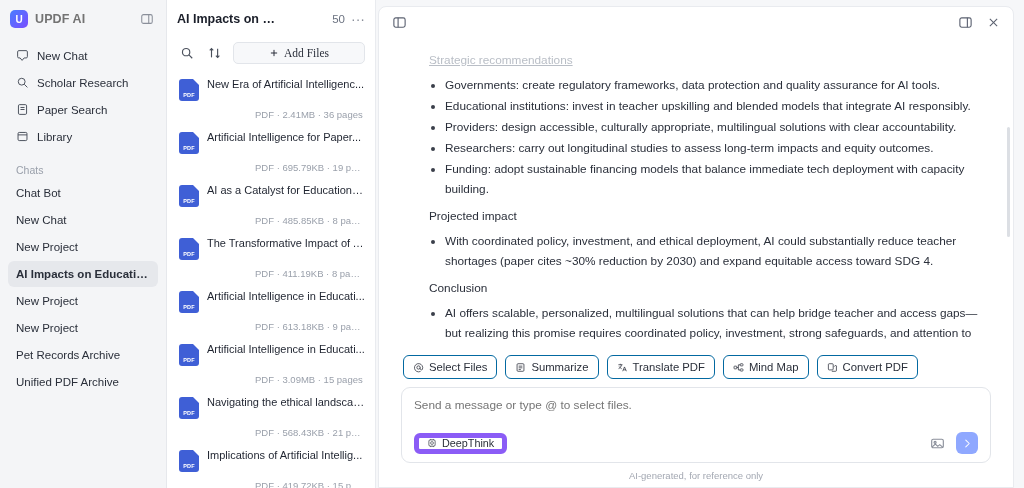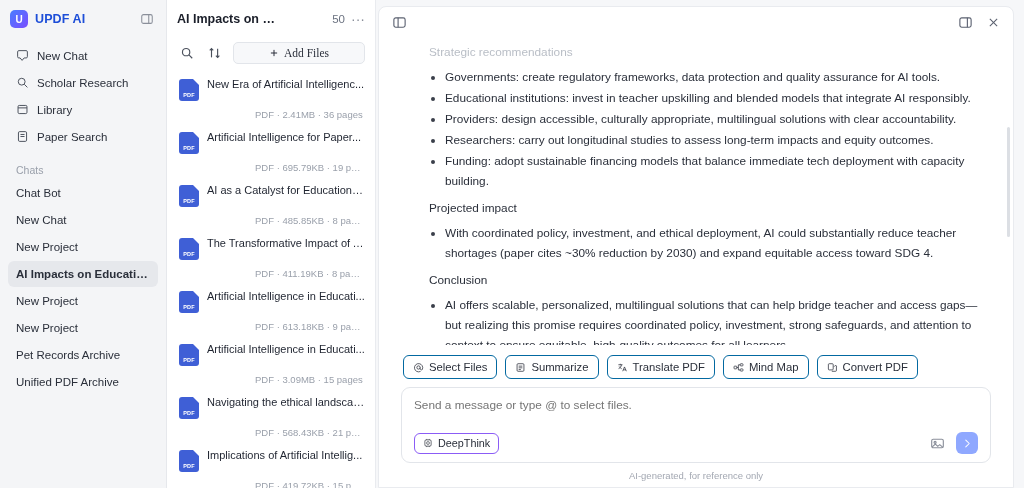--- a/index.html
+++ b/index.html
@@ -41,21 +41,21 @@
     width: 18px; height: 18px;
     border-radius: 5px;
     background: linear-gradient(135deg,#4a7dff,#7a4dff);
     display: flex; align-items: center; justify-content: center;
     color: #fff; font-size: 10px; font-weight: bold;
     flex: 0 0 18px;
   }
   .brand-name {
     font-size: 12.5px;
     font-weight: bold;
-    color: #1d4ed8;
+    color: #737373;
     letter-spacing: .1px;
   }
   .brand-collapse {
     margin-left: auto;
     width: 18px; height: 18px;
     display: flex; align-items: center; justify-content: center;
     color: #8a8f9a;
     cursor: pointer;
   }
   .nav-list { padding: 4px 8px 0 8px; }
@@ -232,21 +232,21 @@
     overflow: hidden;
     padding: 0 30px 0 50px;
     position: relative;
   }
   .msg-h {
     font-size: 11.8px;
     color: #2a2f3a;
     margin: 6px 0 8px 0;
     font-weight: normal;
   }
-  .msg-h.faded { color: #b9bec6; margin-top: 8px; }
+  .msg-h.faded { color: #b9bec6; margin-top: 16px; text-decoration: underline; }
   ul.bullets { margin: 0 0 10px 0; padding-left: 16px; }
   ul.bullets li {
     font-size: 11.8px;
     line-height: 20px;
     color: #2a2f3a;
     margin-bottom: 1px;
   }
   ul.bullets li::marker { color: #3a3f4a; }
 
   
@@ -285,21 +285,21 @@
     width: 100%;
     padding: 0;
     font-family: "Liberation Sans", sans-serif;
   }
   .composer-bottom {
     margin-top: auto;
     display: flex; align-items: center;
   }
   .deepthink {
     height: 21px;
-    border: 1px solid #8b5cf6;
+    border: 5px solid #8b5cf6;
     border-radius: 6px;
     display: inline-flex; align-items: center; gap: 5px;
     padding: 0 8px;
     font-size: 10.8px;
     color: #2a2f3a;
     cursor: pointer;
     background: #fff;
   }
   .composer-right { margin-left: auto; display: flex; align-items: center; gap: 10px; }
   .attach-ico { color: #8a8f9a; width: 18px; height: 18px; display: flex; align-items: center; justify-content: center; cursor: pointer; }
@@ -357,35 +357,35 @@
           <svg width="13" height="13" viewBox="0 0 16 16" fill="none" stroke="currentColor" stroke-width="1.2">
             <circle cx="7" cy="7" r="4.2"></circle>
               <line x1="10.2" y1="10.2" x2="14" y2="14"></line>
           </svg>
         </span>
         <span>Scholar Research</span>
       </div>
       <div class="nav-item">
         <span class="nav-ico">
           <svg width="13" height="13" viewBox="0 0 16 16" fill="none" stroke="currentColor" stroke-width="1.2">
-            <rect x="2.5" y="3" width="11" height="10" rx="1.5"></rect>
-              <line x1="2.5" y1="6" x2="13.5" y2="6"></line>
+            <rect x="3" y="2" width="10" height="12" rx="1.5"></rect>
+              <line x1="5.5" y1="5.5" x2="10.5" y2="5.5"></line>
+              <line x1="5.5" y1="8" x2="10.5" y2="8"></line>
           </svg>
         </span>
-        <span>Library</span>
+        <span>Paper Search</span>
       </div>
       <div class="nav-item">
         <span class="nav-ico">
           <svg width="13" height="13" viewBox="0 0 16 16" fill="none" stroke="currentColor" stroke-width="1.2">
-            <rect x="3" y="2" width="10" height="12" rx="1.5"></rect>
-              <line x1="5.5" y1="5.5" x2="10.5" y2="5.5"></line>
-              <line x1="5.5" y1="8" x2="10.5" y2="8"></line>
+            <rect x="2.5" y="3" width="11" height="10" rx="1.5"></rect>
+              <line x1="2.5" y1="6" x2="13.5" y2="6"></line>
           </svg>
         </span>
-        <span>Paper Search</span>
+        <span>Library</span>
       </div>
     </div>
 
     <div class="section-label">Chats</div>
 
     <div class="chat-list">
       <div class="chat-item">
           <span>Chat Bot</span>
         </div>
       <div class="chat-item">

